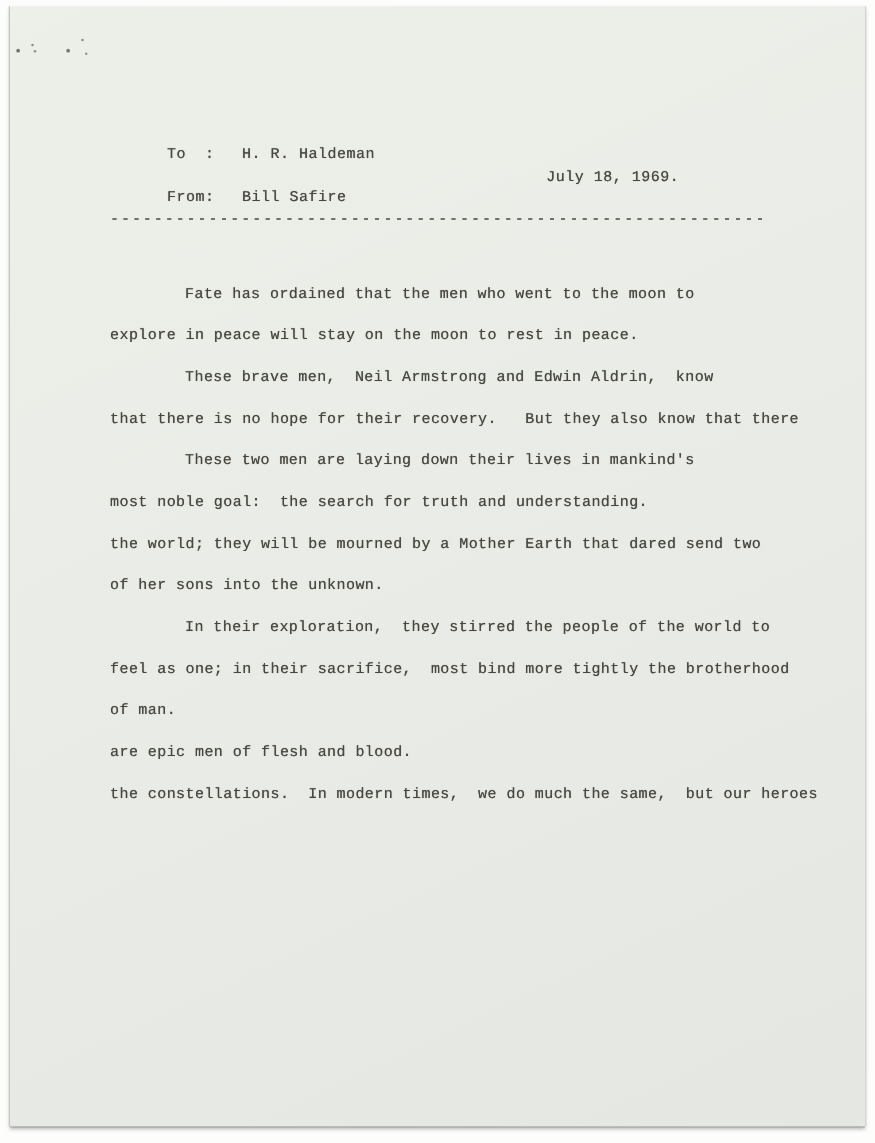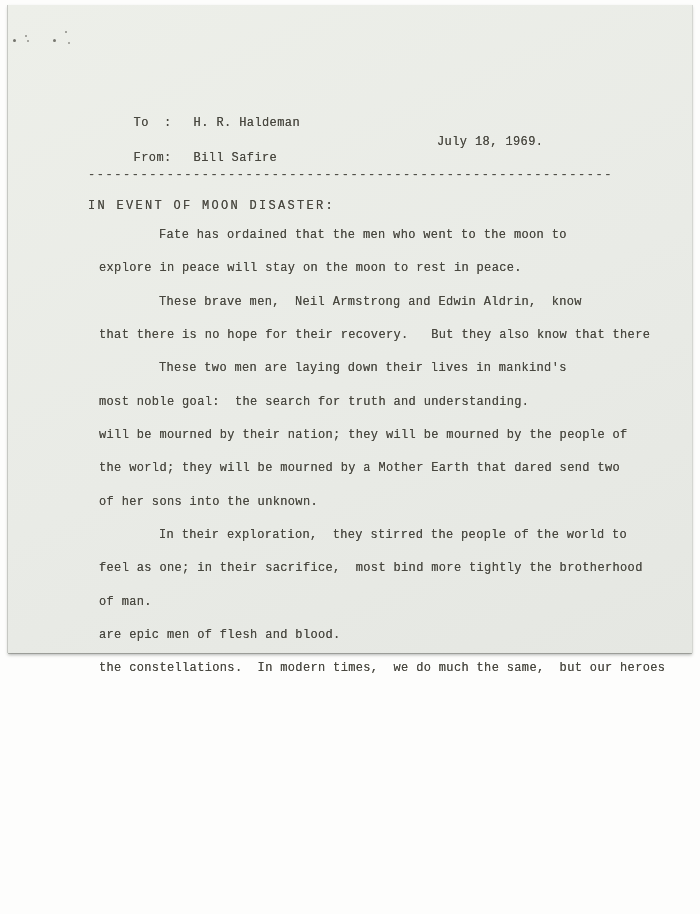--- a/index.html
+++ b/index.html
@@ -6,21 +6,21 @@
   body {
     width:700px; height:914px;
     background:#fdfdfc;
     position:relative;
     overflow:hidden;
     font-family:"Liberation Mono", "DejaVu Sans Mono", monospace;
   }
   .paper {
     position:absolute;
     left:8px; top:5px;
-    width:684px; height:648px;
+    width:684px; height:896px;
     background:linear-gradient(155deg, #edefe9 0%, #e9ebe6 55%, #e5e7e2 100%);
     box-shadow:
       -1px 0 0 #c6c8c3,
       1px 0 0 #d4d6d1,
       0 2px 3px rgba(90,95,88,0.45),
       0 1px 0 #c2c4bf;
   }
   .content {
     position:absolute;
     left:80px; top:0; right:40px; bottom:0;
@@ -42,21 +42,20 @@
   }
   .title {
     position:absolute; top:193px; left:0;
     line-height:16px; letter-spacing:2.3px; white-space:pre;
   }
   .memo-body { position:absolute; top:214px; left:0; right:0; }
   .line {
     white-space:pre;
     height:33.35px; line-height:33.35px;
     letter-spacing:0.35px;
-    margin-left:11px;
   }
   .line.first { padding-left:60px; }
   .speck { position:absolute; border-radius:50%; }
   .s1 { left:5px;  top:34px; width:3px; height:3px; background:#73736c; }
   .s2 { left:17px; top:30px; width:2px; height:2px; background:#8d8d86; }
   .s3 { left:19px; top:35px; width:2px; height:2px; background:#90908a; }
   .s4 { left:45px; top:34px; width:3px; height:3px; background:#77776f; }
   .s5 { left:57px; top:26px; width:2px; height:2px; background:#8a8a83; }
   .s6 { left:60px; top:37px; width:2px; height:2px; background:#93938c; }
 </style>
@@ -77,30 +76,28 @@
       <span class="hdr-label">To  :</span><span class="hdr-value">H. R. Haldeman</span>
     </div>
 
     <div class="row from-row">
       <span class="hdr-label">From:</span><span class="hdr-value">Bill Safire</span>
       <span class="date">July 18, 1969.</span>
     </div>
 
     <div class="divider">------------------------------------------------------------</div>
 
-    <div class="title">IN EVENT OF MOON DISASTER:</div>
 
     <div class="memo-body">
         <div class="line first">Fate has ordained that the men who went to the moon to</div>
         <div class="line">explore in peace will stay on the moon to rest in peace.</div>
         <div class="line first">These brave men,  Neil Armstrong and Edwin Aldrin,  know</div>
         <div class="line">that there is no hope for their recovery.   But they also know that there</div>
         <div class="line first">These two men are laying down their lives in mankind's</div>
         <div class="line">most noble goal:  the search for truth and understanding.</div>
-        <div class="line">will be mourned by their nation; they will be mourned by the people of</div>
         <div class="line">the world; they will be mourned by a Mother Earth that dared send two</div>
         <div class="line">of her sons into the unknown.</div>
         <div class="line first">In their exploration,  they stirred the people of the world to</div>
         <div class="line">feel as one; in their sacrifice,  most bind more tightly the brotherhood</div>
         <div class="line">of man.</div>
         <div class="line">are epic men of flesh and blood.</div>
         <div class="line">the constellations.  In modern times,  we do much the same,  but our heroes</div>
       </div>
 
   </div>

